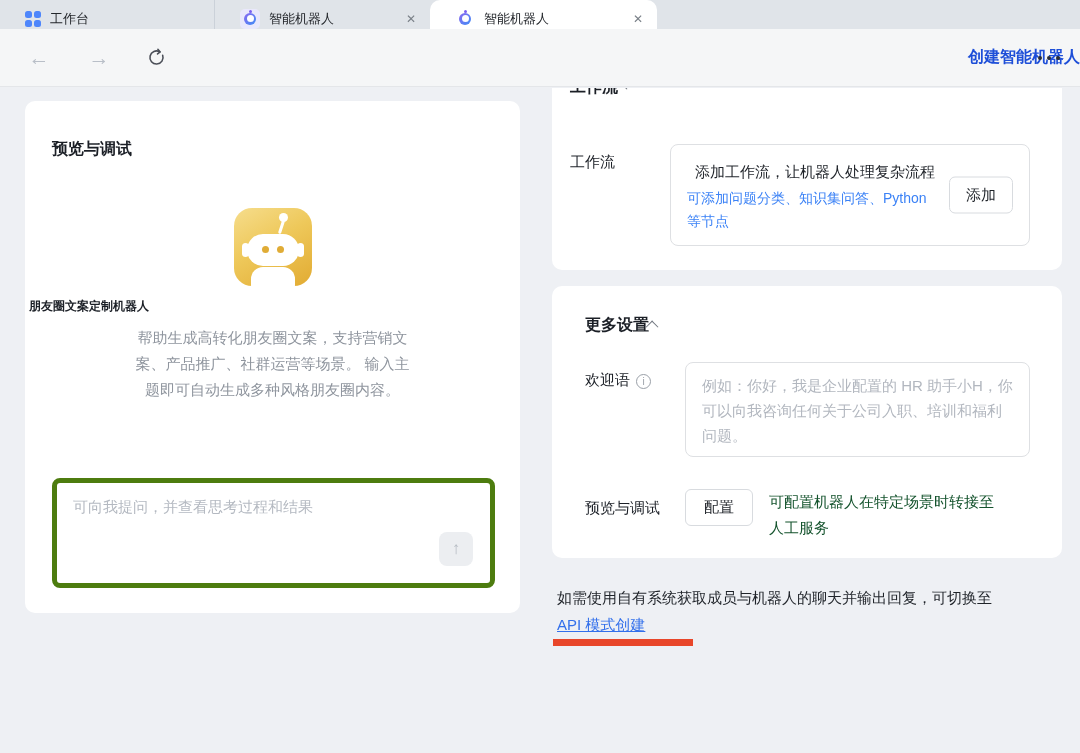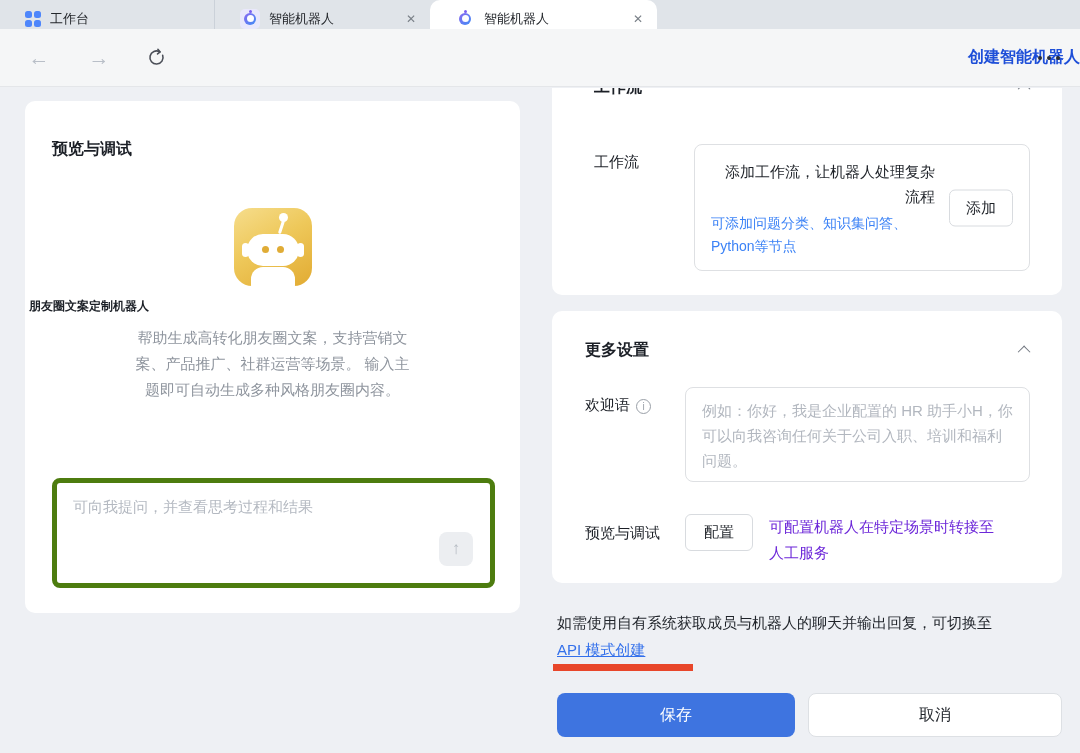--- a/index.html
+++ b/index.html
@@ -50,44 +50,44 @@
   .bot-name { position:absolute; left:4px; right:0; top:197px; text-align:left; font-size:12px; font-weight:bold; color:#1b1f26; }
   .bot-desc { position:absolute; left:50%; transform:translateX(-50%); top:224px; width:282px; text-align:center; font-size:15px; line-height:26px; color:#8f959e; }
   .chat-box { position:absolute; left:27px; right:25px; bottom:25px; height:110px; border:5px solid #4d7c0f; border-radius:8px; background:#fff; }
   .chat-input { width:100%; height:100%; border:none; outline:none; resize:none; background:transparent; padding:15px 16px; font-size:15px; font-family:inherit; color:#1f2329; }
   .chat-input::placeholder { color:#b4b9c1; }
   .send-btn { position:absolute; right:17px; bottom:17px; width:34px; height:34px; background:#eceef1; border:none; border-radius:8px; color:#b6bbc3; font-size:17px; display:flex; align-items:center; justify-content:center; }
 
   
   .right-col { position:absolute; left:552px; top:0; width:510px; height:665px; overflow:hidden; }
   .card { background:#fff; border-radius:10px; }
-  .card1 { margin-top:-48px; padding:36px 32px 24px 42px; }
+  .card1 { margin-top:-48px; padding:36px 32px 24px 18px; }
   .card2 { margin-top:16px; padding:28px 32px 17px 33px; }
-  .sec-head { display:flex; justify-content:space-between; align-items:center; height:22px; }
+  .sec-head { display:flex; justify-content:flex-start; align-items:center; height:22px; }
   .sec-title { font-size:16px; font-weight:bold; color:#1b1f26; }
   .chev { width:9px; height:9px; border-left:1.6px solid #70767f; border-top:1.6px solid #70767f; transform:rotate(45deg) translateY(2px); }
 
   .wf-row { display:flex; margin-top:46px; }
   .field-label { width:100px; flex:0 0 100px; padding-top:9px; font-size:15px; color:#1b1f26; display:flex; gap:6px; }
   .wf-box { flex:1; border:1px solid #dee0e3; border-radius:8px; padding:14px 16px 12px; position:relative; }
   .wf-text { padding-right:78px; }
   .wf-title { font-size:15px; color:#1f2329; line-height:25px;text-align:right; }
   .wf-hint { font-size:14px; color:#3b82f6; line-height:23px; margin-top:3px; }
   .ghost-btn { border:1px solid #d8dbdf; border-radius:6px; background:#fff; font-size:15px; color:#1f2329; padding:8px 16px; font-family:inherit; }
   .add-btn { position:absolute; right:16px; top:50%; transform:translateY(-50%); }
 
   .welcome-row { display:flex; margin-top:26px; }
   .info-i { width:15px; height:15px; border:1px solid #9aa0a8; border-radius:50%; color:#9aa0a8; font-size:10px; line-height:13px; text-align:center; font-style:normal; margin-top:3px; flex:0 0 auto; }
   .welcome-box { flex:1; height:95px; border:1px solid #dee0e3; border-radius:8px; background:#fff; }
   .welcome-input { width:100%; height:100%; border:none; outline:none; resize:none; background:transparent; padding:10px 16px; font-size:15px; line-height:25px; font-family:inherit; color:#1f2329; }
   .welcome-input::placeholder { color:#b2b7bf; }
 
   .transfer-row { display:flex; margin-top:32px; align-items:flex-start; }
   .config-btn { padding:8px 18px; margin-right:16px; }
-  .transfer-hint { max-width:238px; font-size:15px; line-height:26px; color:#6d28d9; }
+  .transfer-hint { max-width:238px; font-size:15px; line-height:26px; color:#14532d; }
 
   .footer { margin-top:26px; padding-left:5px; }
   .api-note { font-size:15px; color:#1f2329; line-height:28px; }
   .api-link { display:inline-block; font-size:15px; color:#3370eb; text-decoration:underline; line-height:26px; cursor:pointer; }
   .red-bar { width:140px; height:7px; background:#e8462a; margin-top:1px; margin-left:-4px; }
   .btn-row { display:flex; gap:13px; margin-top:22px; }
   .save-btn { width:238px; height:44px; background:#3e74e0; color:#fff; border:none; border-radius:8px; font-size:16px; font-family:inherit; }
   .cancel-btn { flex:1; height:44px; background:#fff; border:1px solid #dde0e4; border-radius:8px; font-size:16px; color:#1f2329; font-family:inherit; }
 </style>
 </head>
@@ -204,20 +204,16 @@
         <div class="field-label" style="padding-top:10px;">预览与调试</div>
         <button class="ghost-btn config-btn">配置</button>
         <div class="transfer-hint">可配置机器人在特定场景时转接至人工服务</div>
       </div>
     </div>
 
     <div class="footer">
       <div class="api-note">如需使用自有系统获取成员与机器人的聊天并输出回复，可切换至</div>
       <span class="api-link">API 模式创建</span>
       <div class="red-bar"></div>
-      <div class="btn-row">
-        <button class="save-btn">保存</button>
-        <button class="cancel-btn">取消</button>
-      </div>
     </div>
 
   </div>
 </div>
 
 </body></html>

